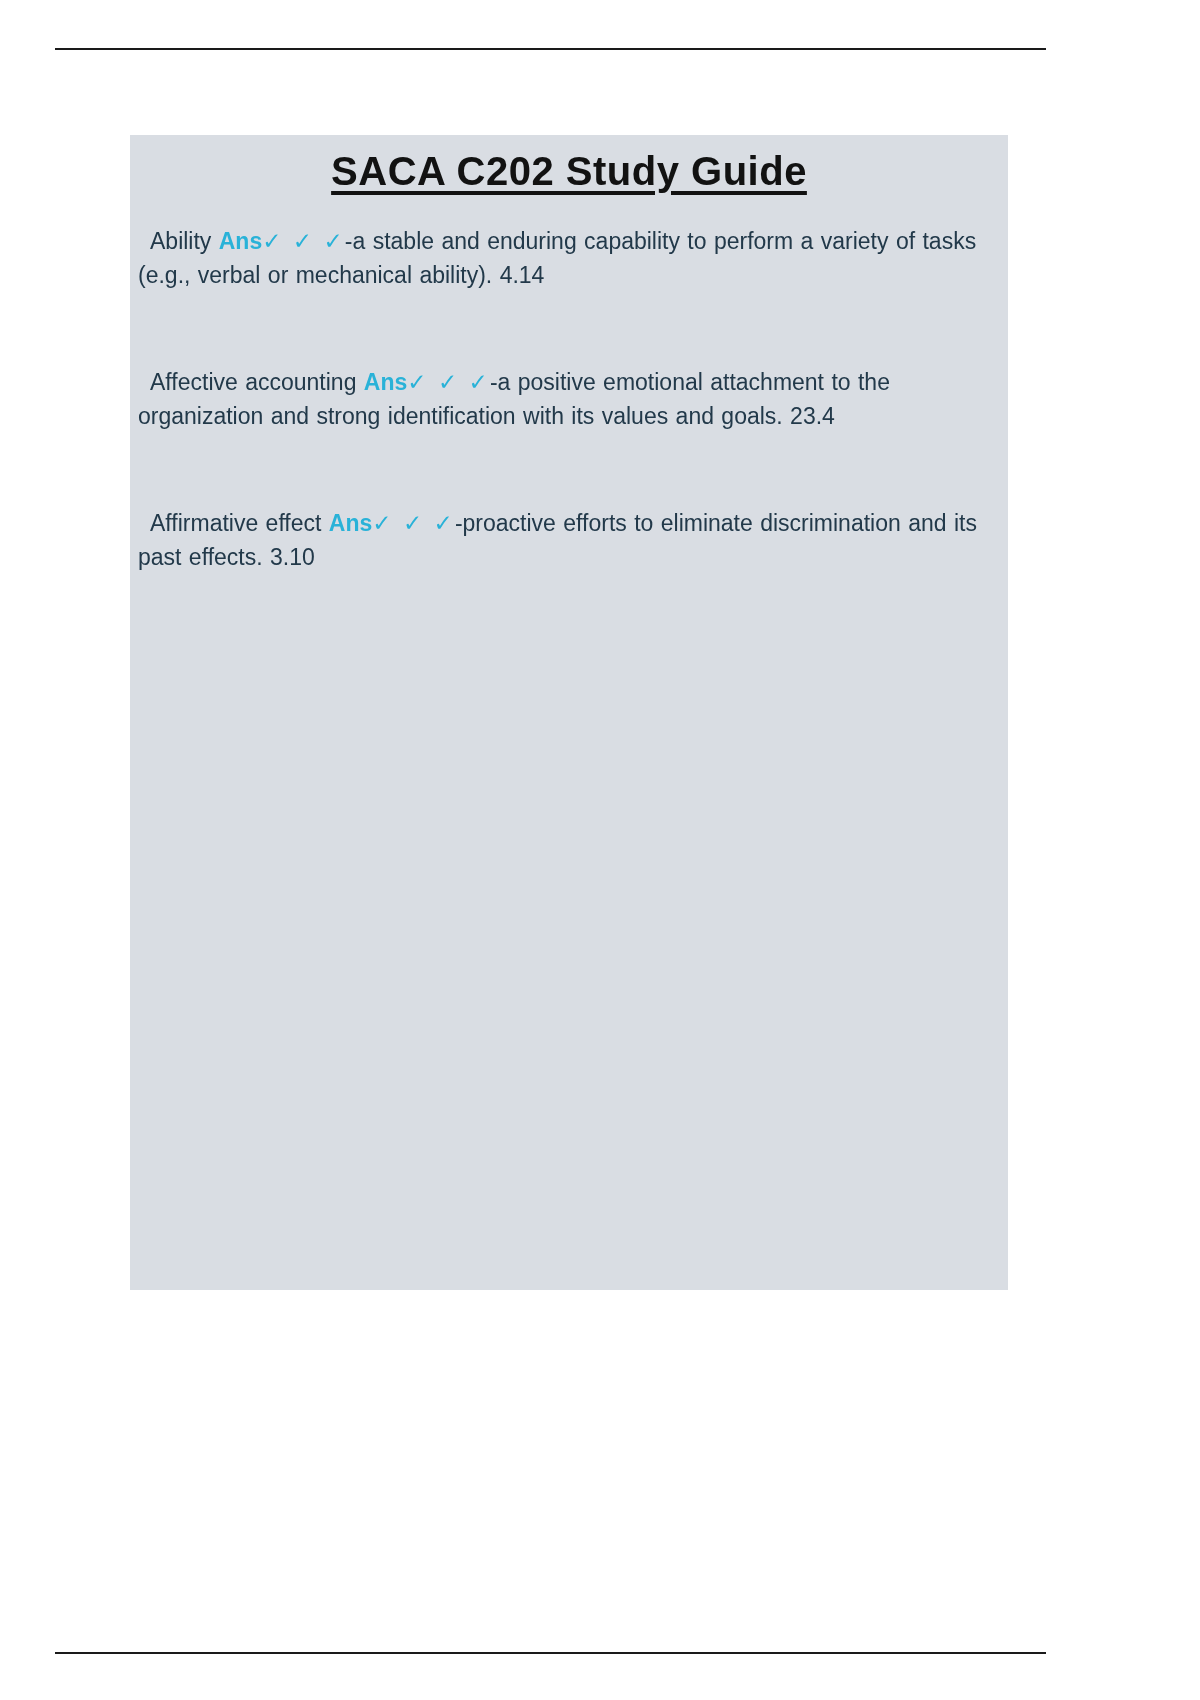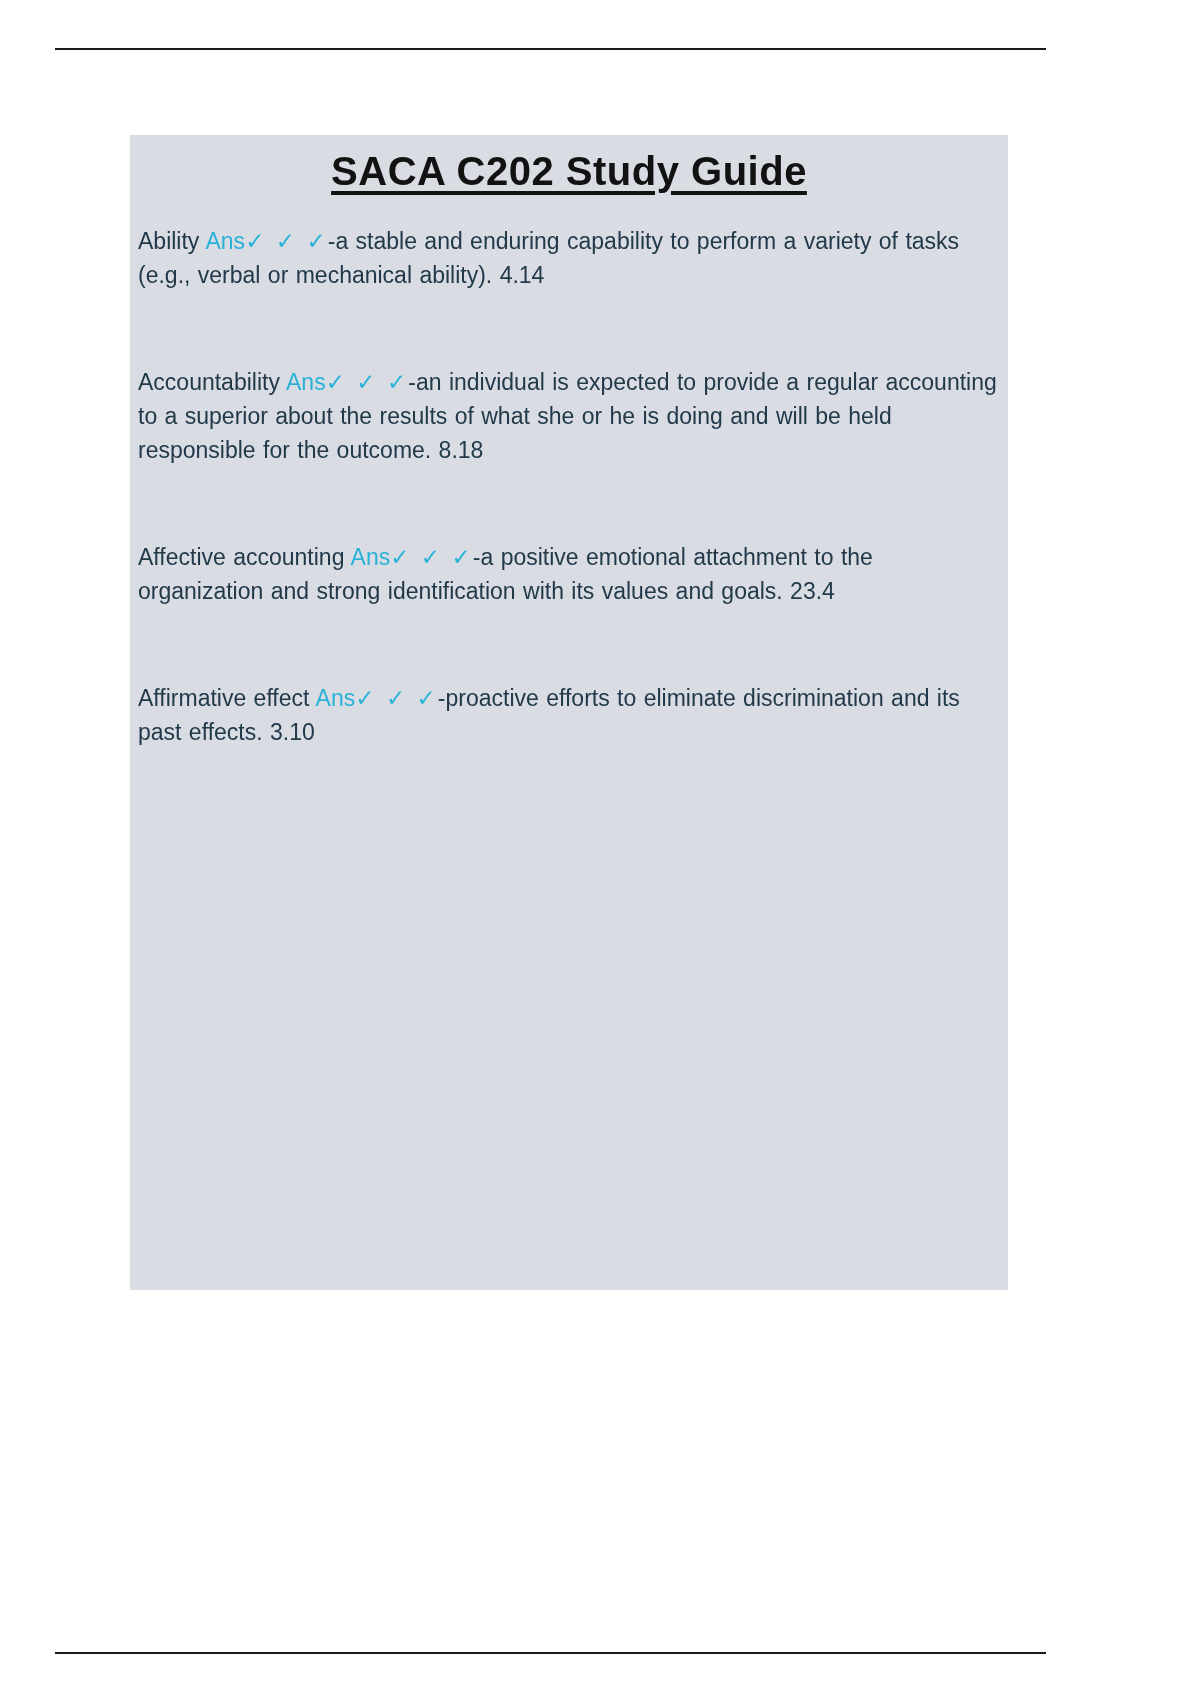--- a/index.html
+++ b/index.html
@@ -48,44 +48,43 @@
     letter-spacing: 0.5px;
   }
   .entry {
     font-size: 23px;
     line-height: 34px;
     color: var(--text);
     margin-bottom: 73px;
     word-spacing: 1px;
   }
   .entry:last-child { margin-bottom: 0; }
-  .entry .term { color: var(--text); }
+  .entry .term { color: var(--text); margin-left: 12px; }
   .entry .ans {
     color: var(--accent);
-    font-weight: 400;
+    font-weight: 700;
   }
   .entry .checks {
     color: var(--accent);
     font-weight: 400;
     letter-spacing: 2px;
   }
   .entry .definition { color: var(--text); }
 </style>
 </head>
 <body>
 
 <div class="rule rule-top"></div>
 
 <div class="content-box">
   <h1 class="doc-title">SACA C202 Study Guide</h1>
   <div>
   <p class="entry"><span class="term">Ability </span><span class="ans">Ans</span><span class="checks">✓ ✓ ✓</span><span class="definition">-a stable and enduring capability to perform a variety of tasks (e.g., verbal or mechanical ability). 4.14</span></p>
 
 
-  <p class="entry"><span class="term">Accountability </span><span class="ans">Ans</span><span class="checks">✓ ✓ ✓</span><span class="definition">-an individual is expected to provide a regular accounting to a superior about the results of what she or he is doing and will be held responsible for the outcome. 8.18</span></p>
 
 
 
 
   <p class="entry"><span class="term">Affective accounting </span><span class="ans">Ans</span><span class="checks">✓ ✓ ✓</span><span class="definition">-a positive emotional attachment to the organization and strong identification with its values and goals. 23.4</span></p>
 
   <p class="entry"><span class="term">Affirmative effect </span><span class="ans">Ans</span><span class="checks">✓ ✓ ✓</span><span class="definition">-proactive efforts to eliminate discrimination and its past effects. 3.10</span></p>
 </div>
 </div>
 

